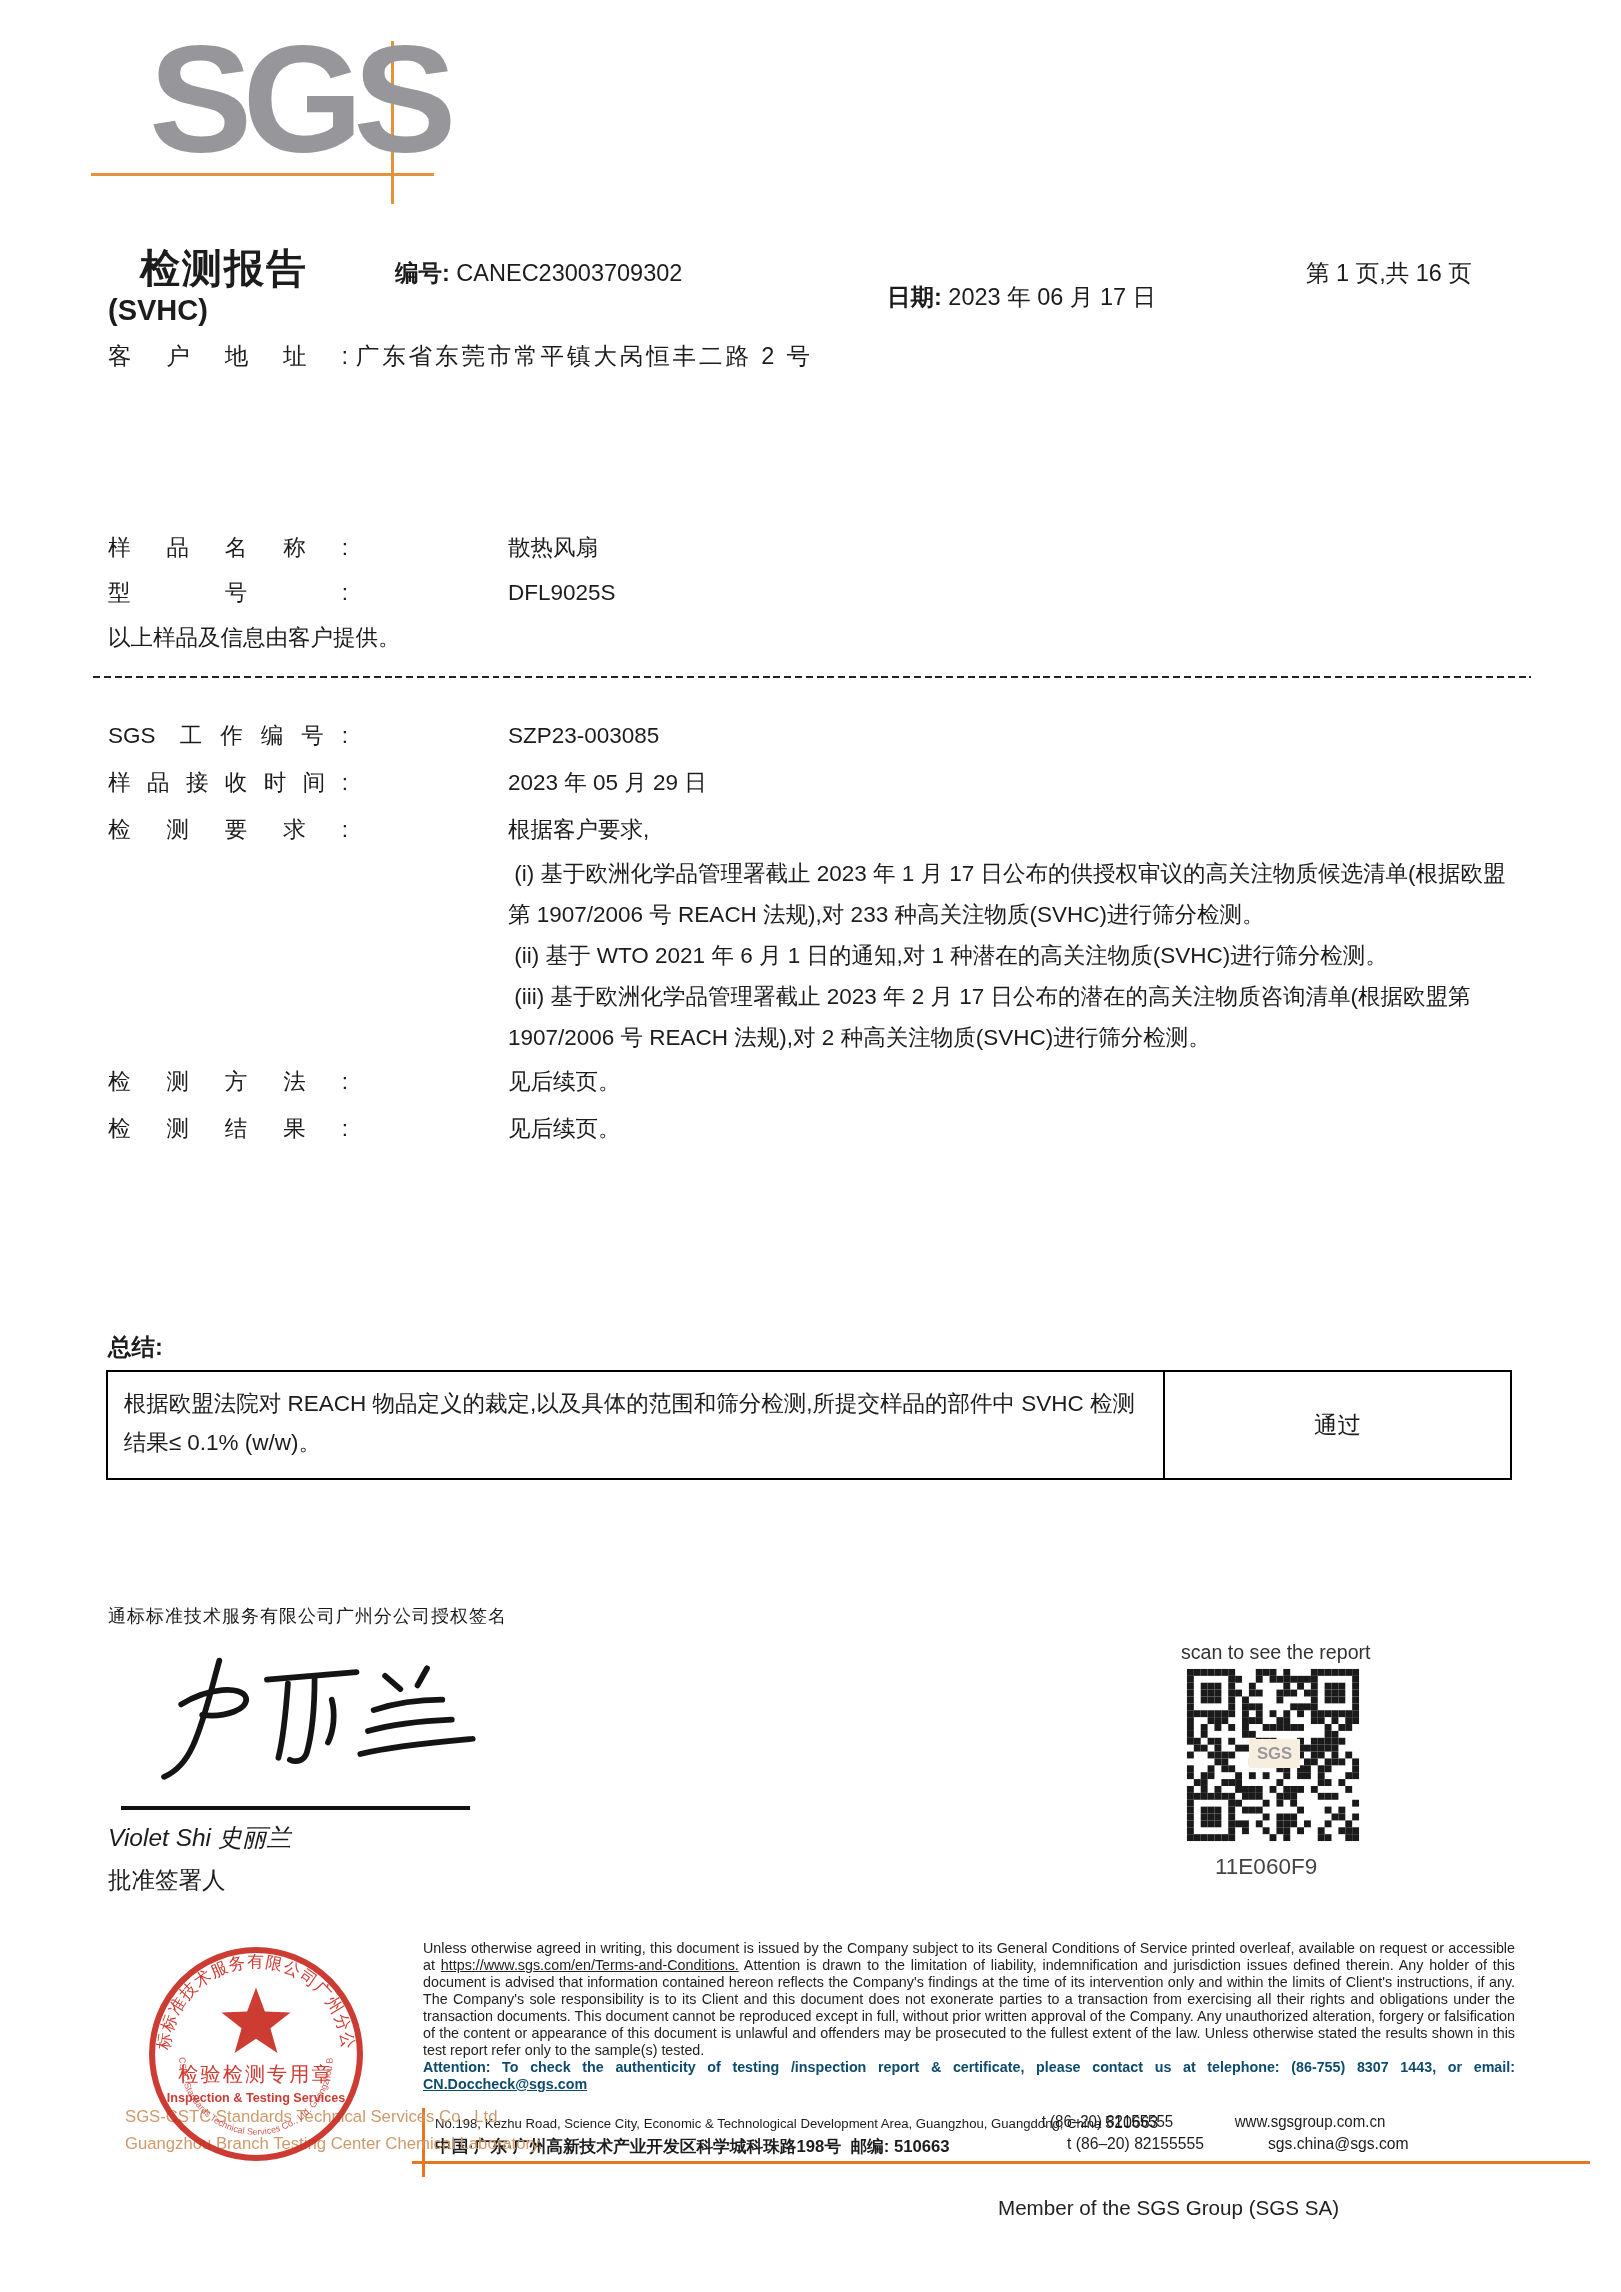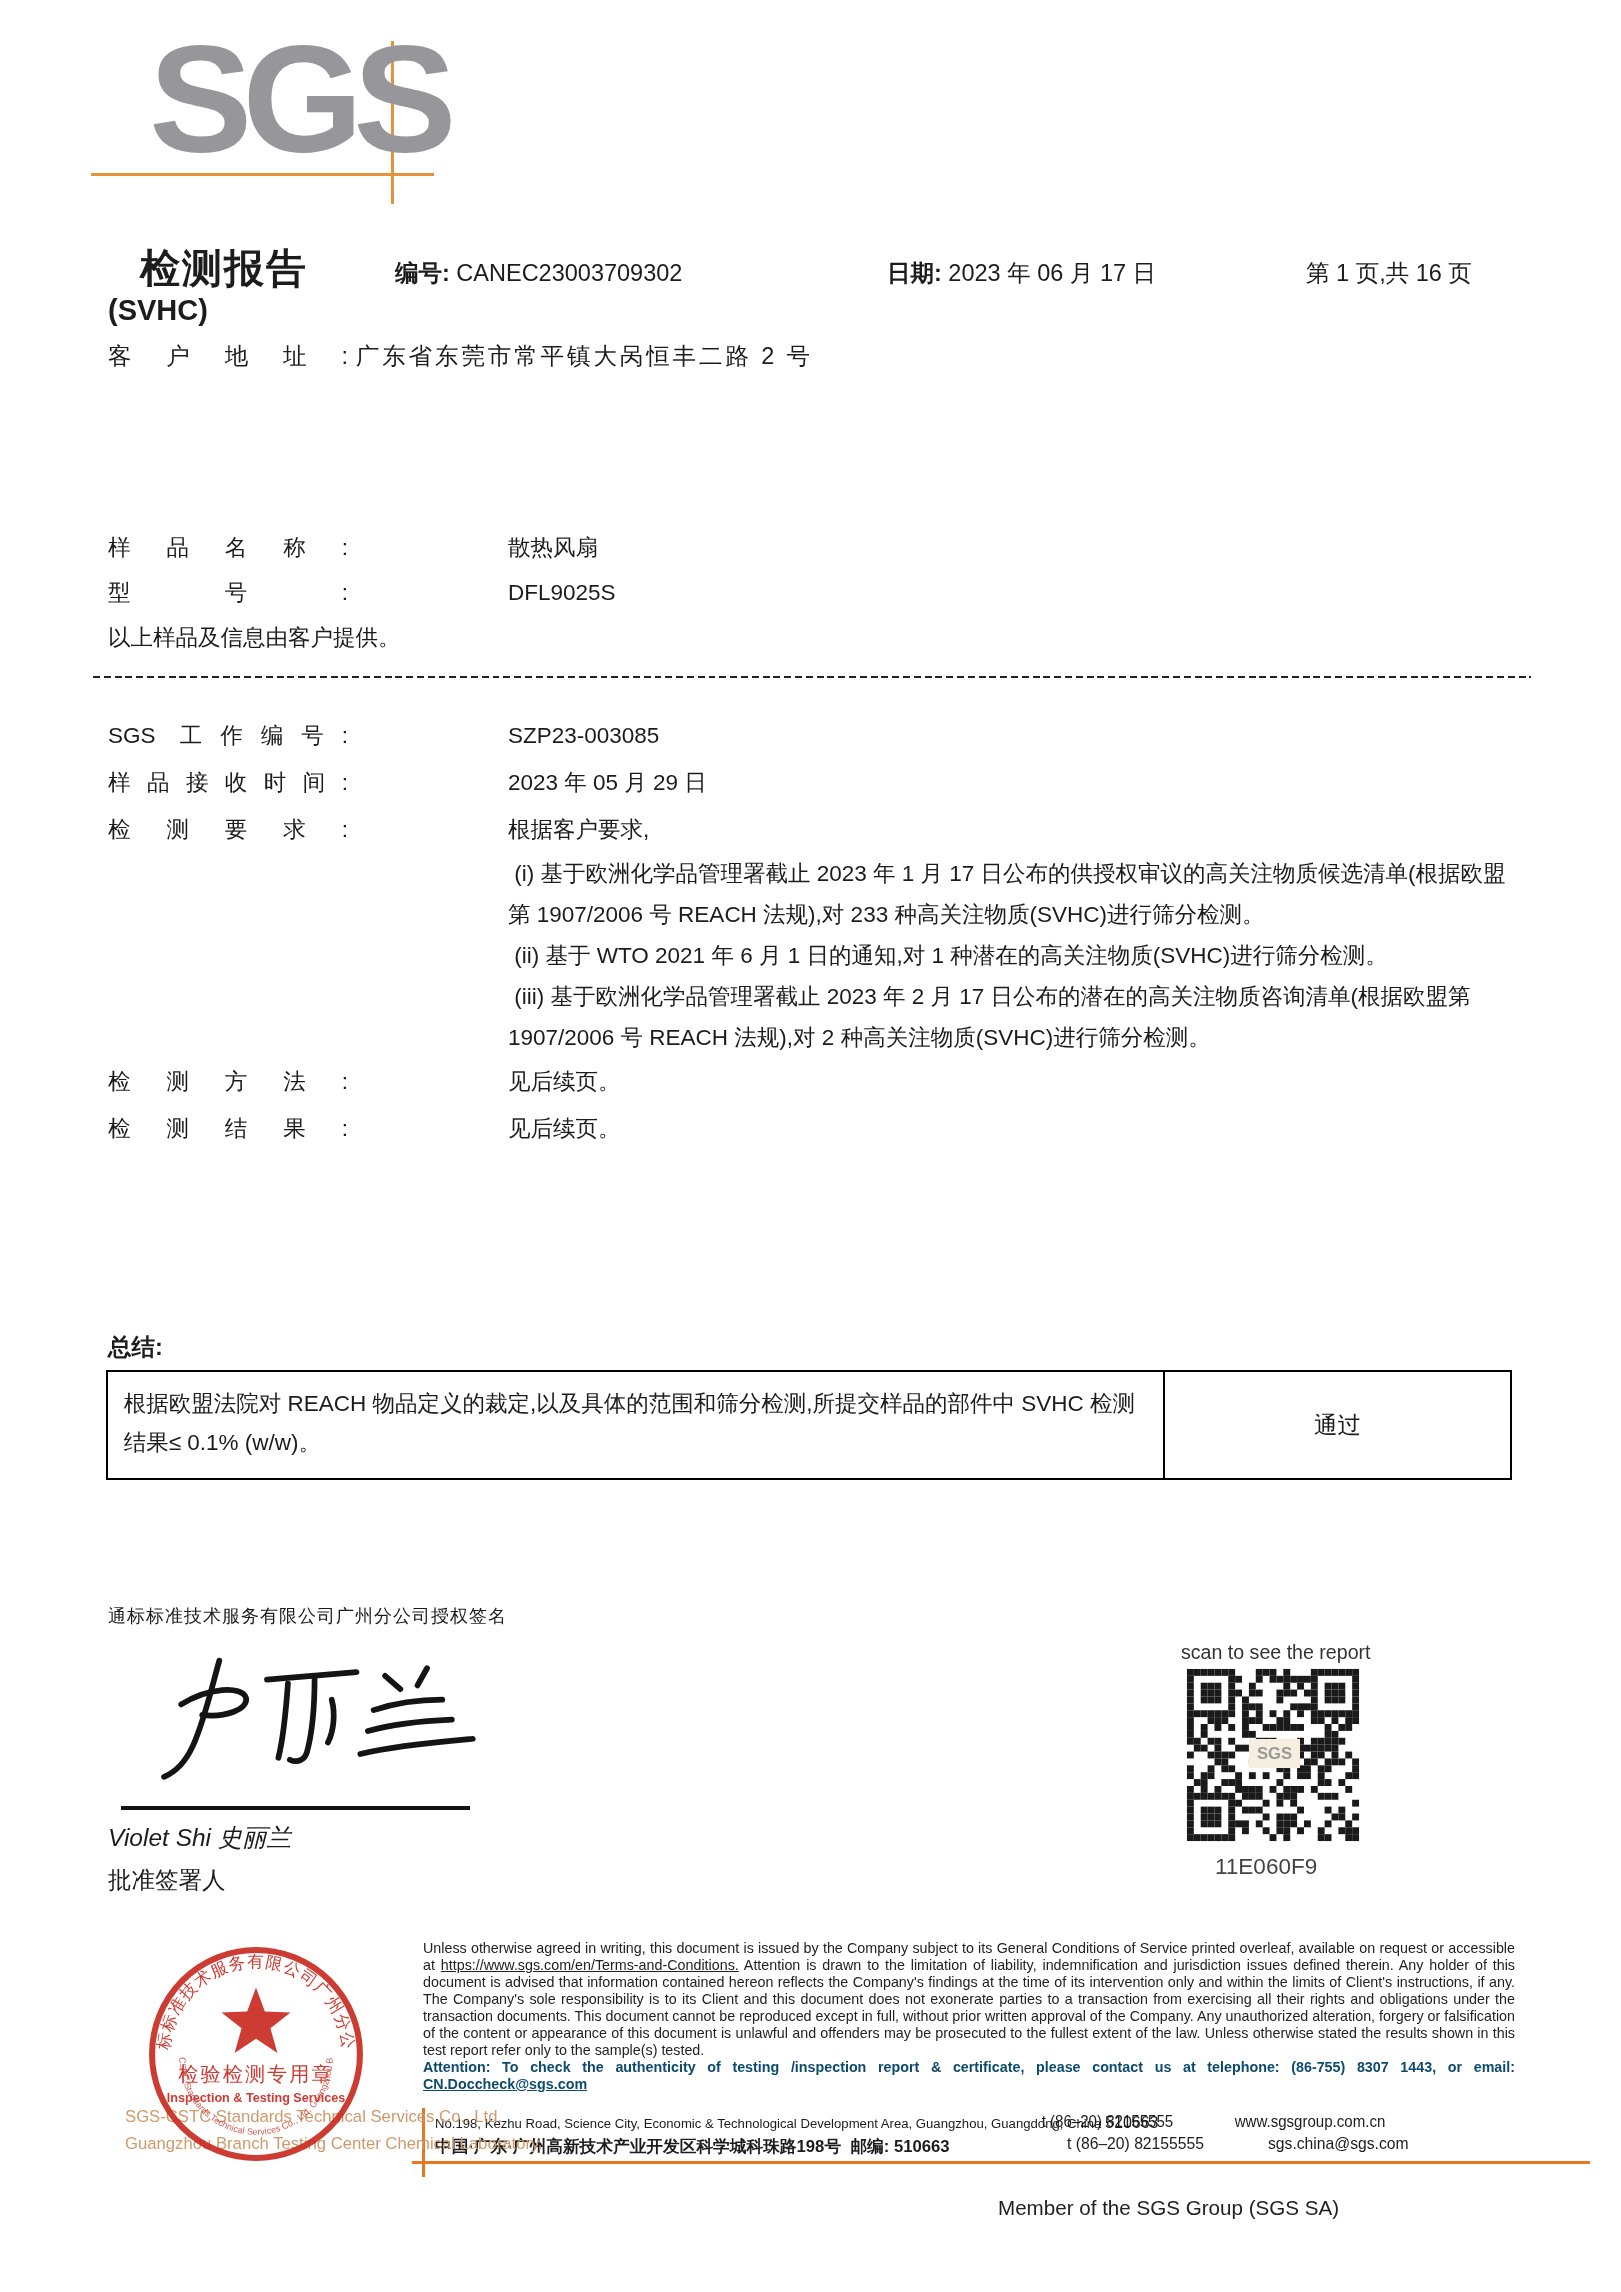--- a/index.html
+++ b/index.html
@@ -11,21 +11,21 @@
   .logo-text{position:absolute;left:149px;top:21.6px;font-size:155px;font-weight:bold;
              letter-spacing:-9.8px;color:#97979b;line-height:1;transform:scaleY(.98);}
   .logo-hline{position:absolute;left:91px;top:173px;width:343px;height:2.9px;background:#e5923c;}
   .logo-vline{position:absolute;left:391px;top:41px;width:2.9px;height:163px;background:#e5923c;}
 
   
   .doc-title{position:absolute;left:108px;top:241px;font-size:40px;font-weight:bold;letter-spacing:2px;margin-left:32px;}
   .doc-subtitle{position:absolute;left:108px;top:294px;font-size:29px;font-weight:bold;}
   .hdr-field{position:absolute;top:257px;font-size:23.5px;white-space:nowrap;}
   .hdr-no{left:395px;}
-  .hdr-date{left:887px;}
+  .hdr-date{left:887px;margin-top:24px;}
   .hdr-page{left:1306px;}
   .hdr-label{font-weight:bold;text-align:center;}
 
   
   .row{display:flex;}
   .lbl{display:inline-block;width:240px;text-align:justify;text-align-last:justify;flex:0 0 240px;}
   .customer-block{position:absolute;left:108px;top:333px;font-size:23.5px;line-height:46px;}
   .customer-block .val{margin-left:7.8px;letter-spacing:2.9px;}
   .sample-block{position:absolute;left:108px;top:525px;font-size:22.5px;line-height:45px;}
   .sample-block .val{margin-left:160px;}

